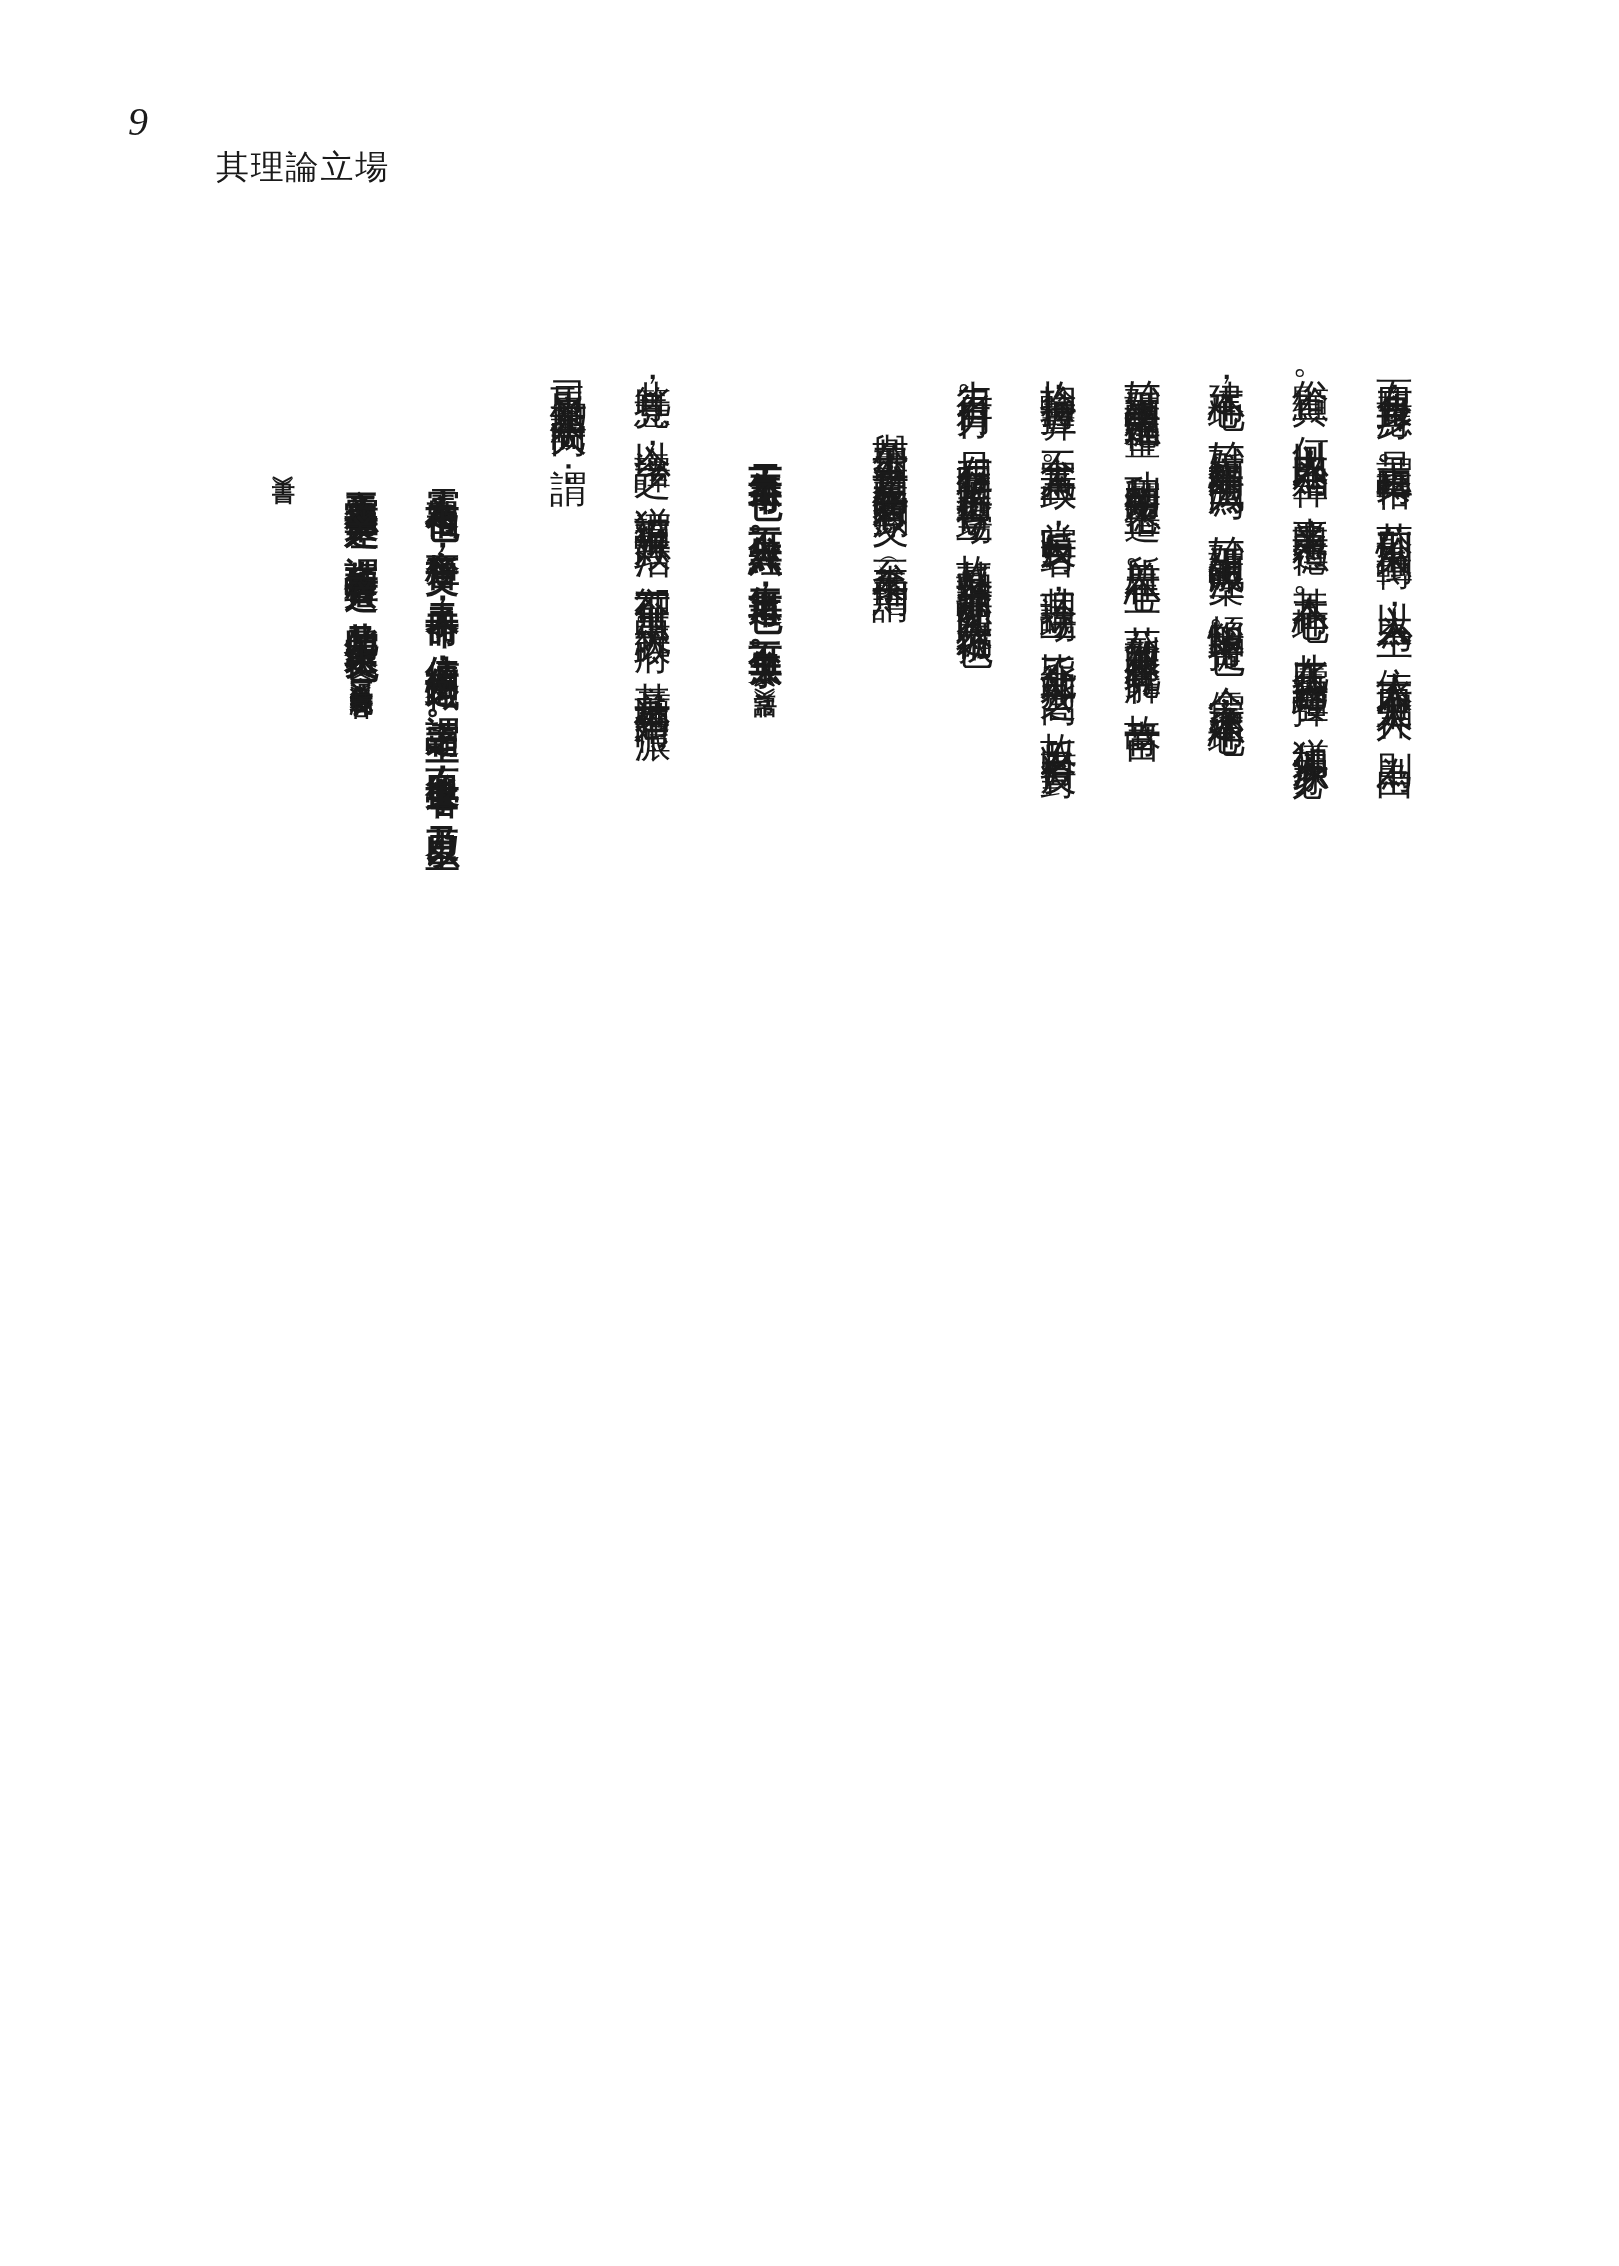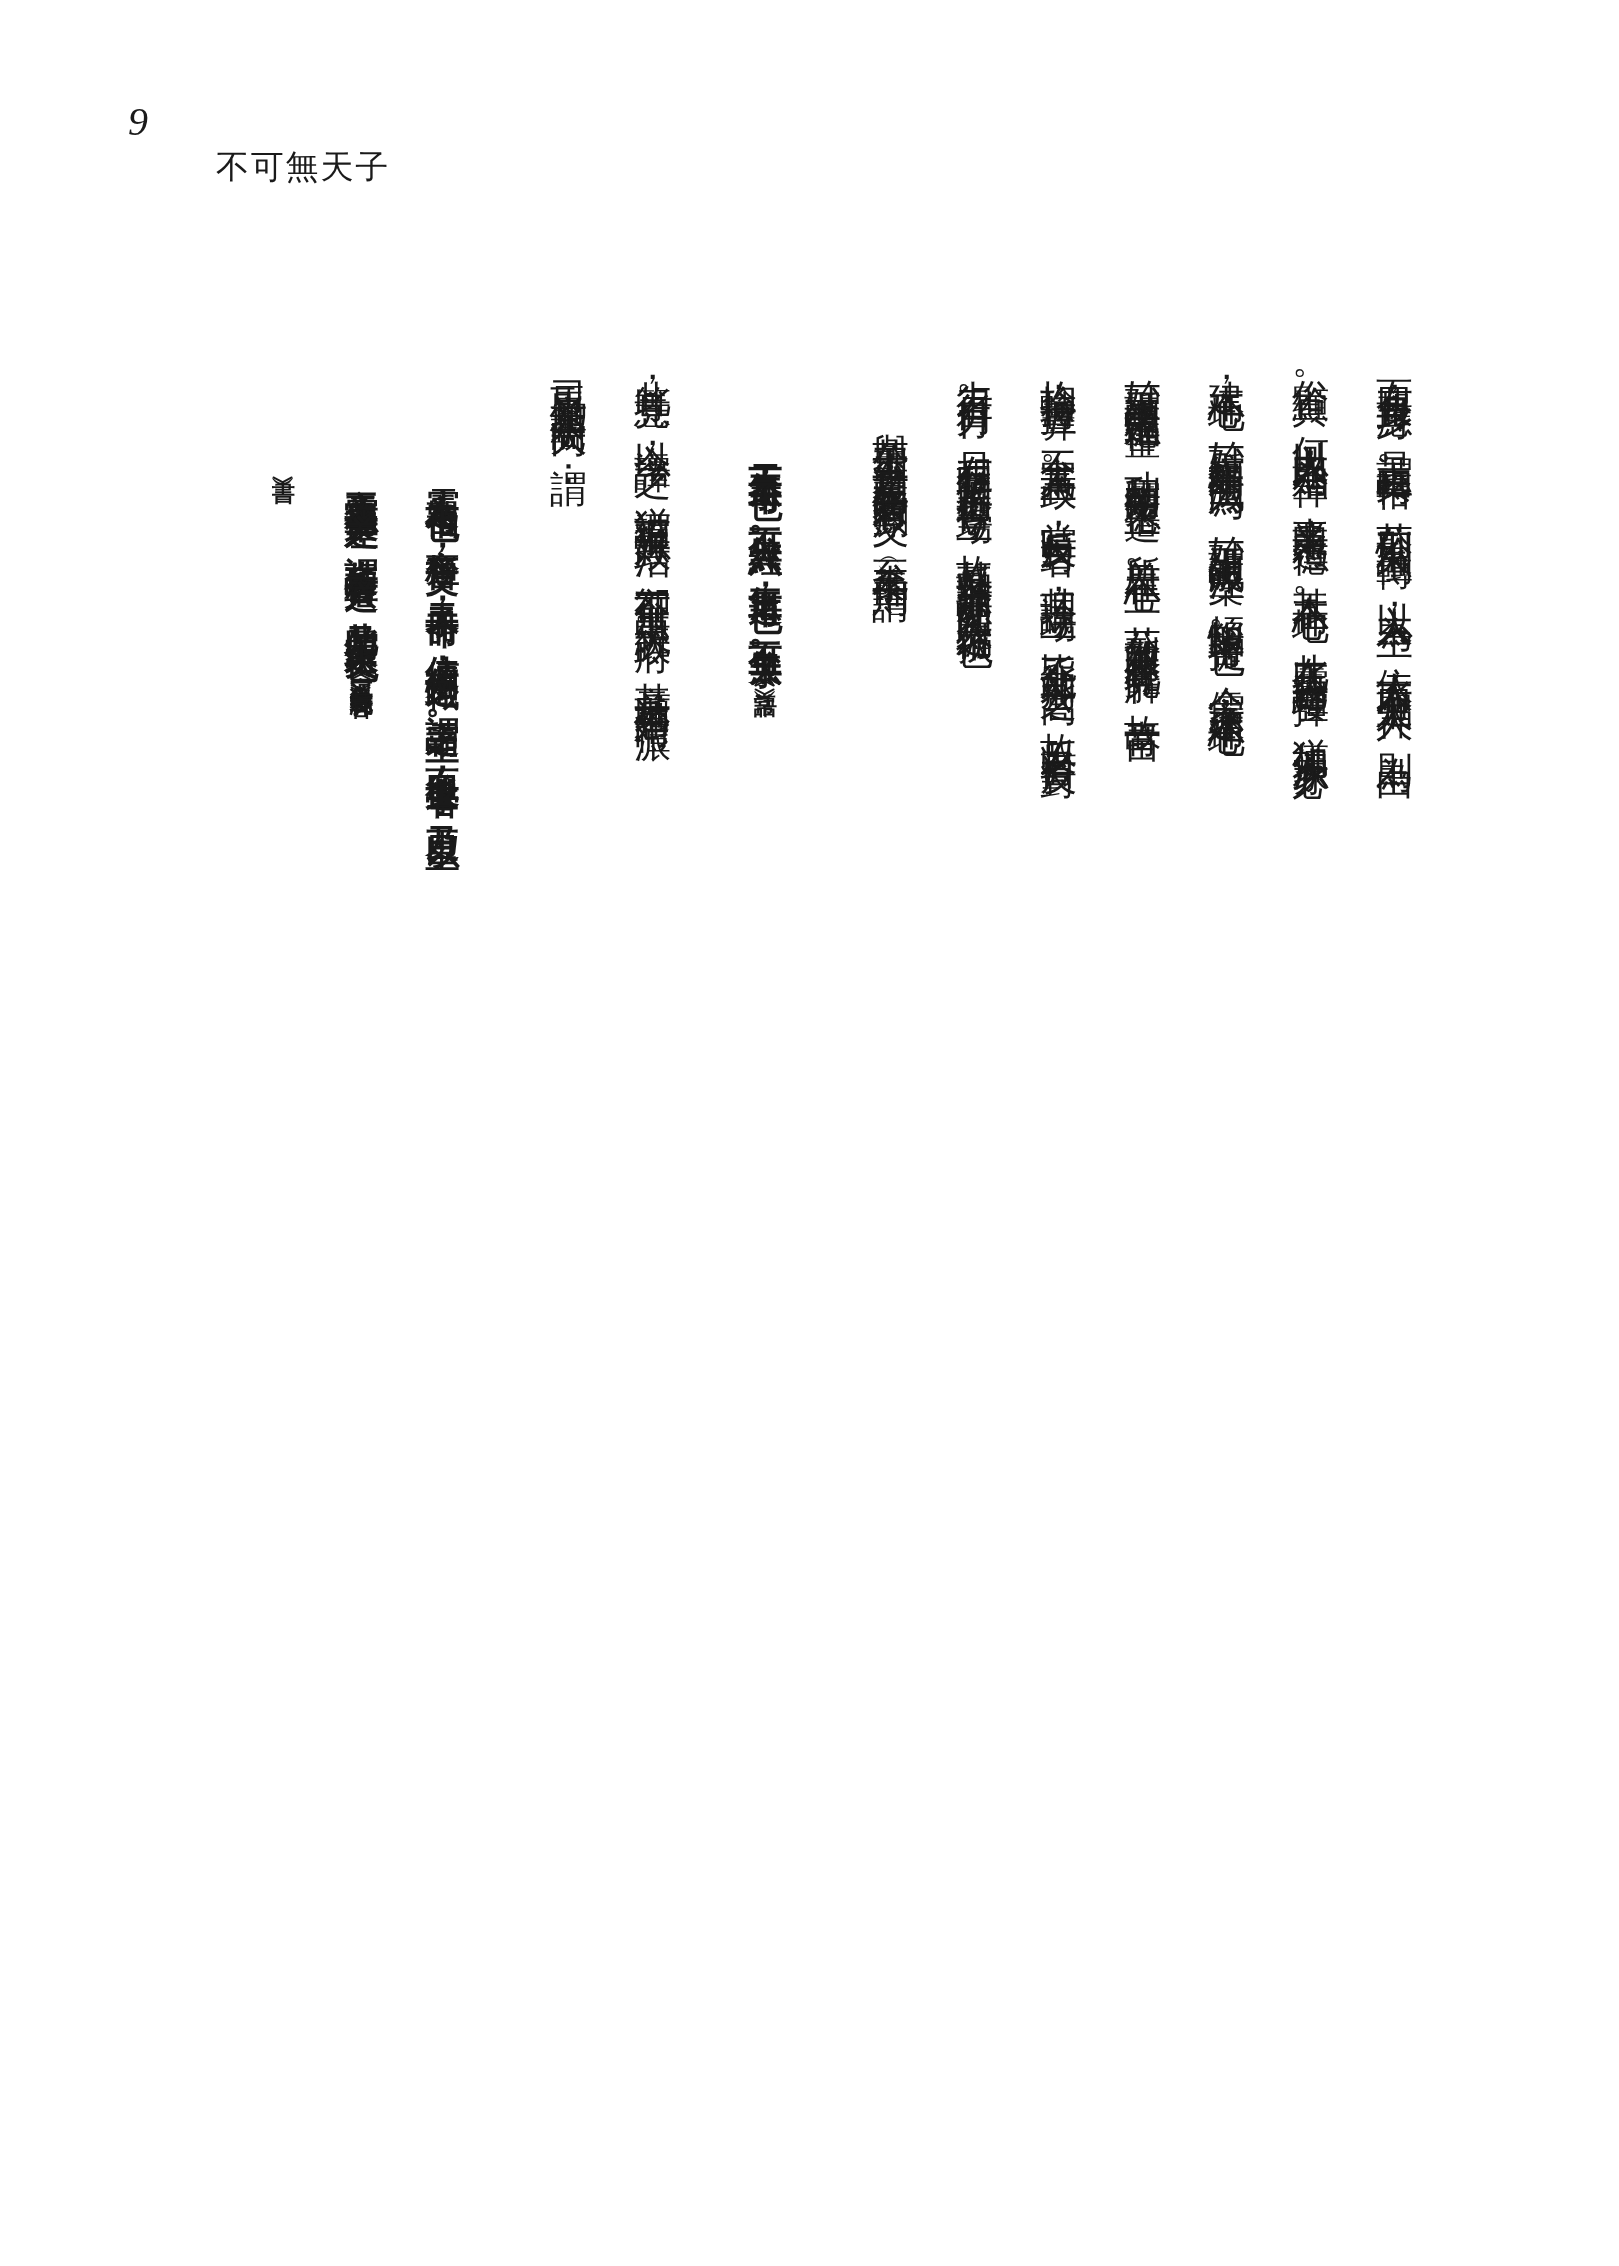--- a/index.html
+++ b/index.html
@@ -55,21 +55,21 @@
       font-size: 23px;
       letter-spacing: 0.9px;
     }
   </style>
 </head>
 <body>
 
 <div>
 
   <div class="page-number">9</div>
-  <div class="running-head">不可無天子</div>
+  <div class="running-head">其理論立場</div>
 
   <div class="col body-col" style="left:1376px; top:351px;">而有報身應身，是謂由真轉俗。荊公則恰來一倒轉。以大人為主，依大人而有聖人神人，則為由</div>
   <div class="col body-col" style="left:1292px; top:351px;">俗顯真。何以大人即為聖神，事業即為道德，其本在心地。此在王霸論已經發揮，猶如佛家亦必</div>
   <div class="col body-col" style="left:1208px; top:351px;">建本心地，始可綰真如門生滅門為一。始可謂生滅即涅槃，煩惱即菩提也。今儒家亦建本心地，</div>
   <div class="col body-col" style="left:1124px; top:351px;">始可謂事業即道德神聖，功利霸術即天德王道，所差只在心上。荊公新政即本此等見解，故青苗</div>
   <div class="col body-col" style="left:1040px; top:351px;">均輸持籌握算，不害其為王政。當時反對者，其理論立場，皆不能如荊公之高。故反對者自反對，</div>
   <div class="col body-col" style="left:956px; top:351px;">力行者自力行。只有程明道了解荊公哲學立場，故其反對理論亦頗不如同時人之偏狹也。</div>
 
   <div class="col body-col" style="left:872px; top:404px;">
     <span>與荊公王霸之辨意見相同者尚有劉原父</span><span class="note">（敞）</span><span>。至李泰伯</span><span class="note">（覯）</span><span>則謂：</span>

